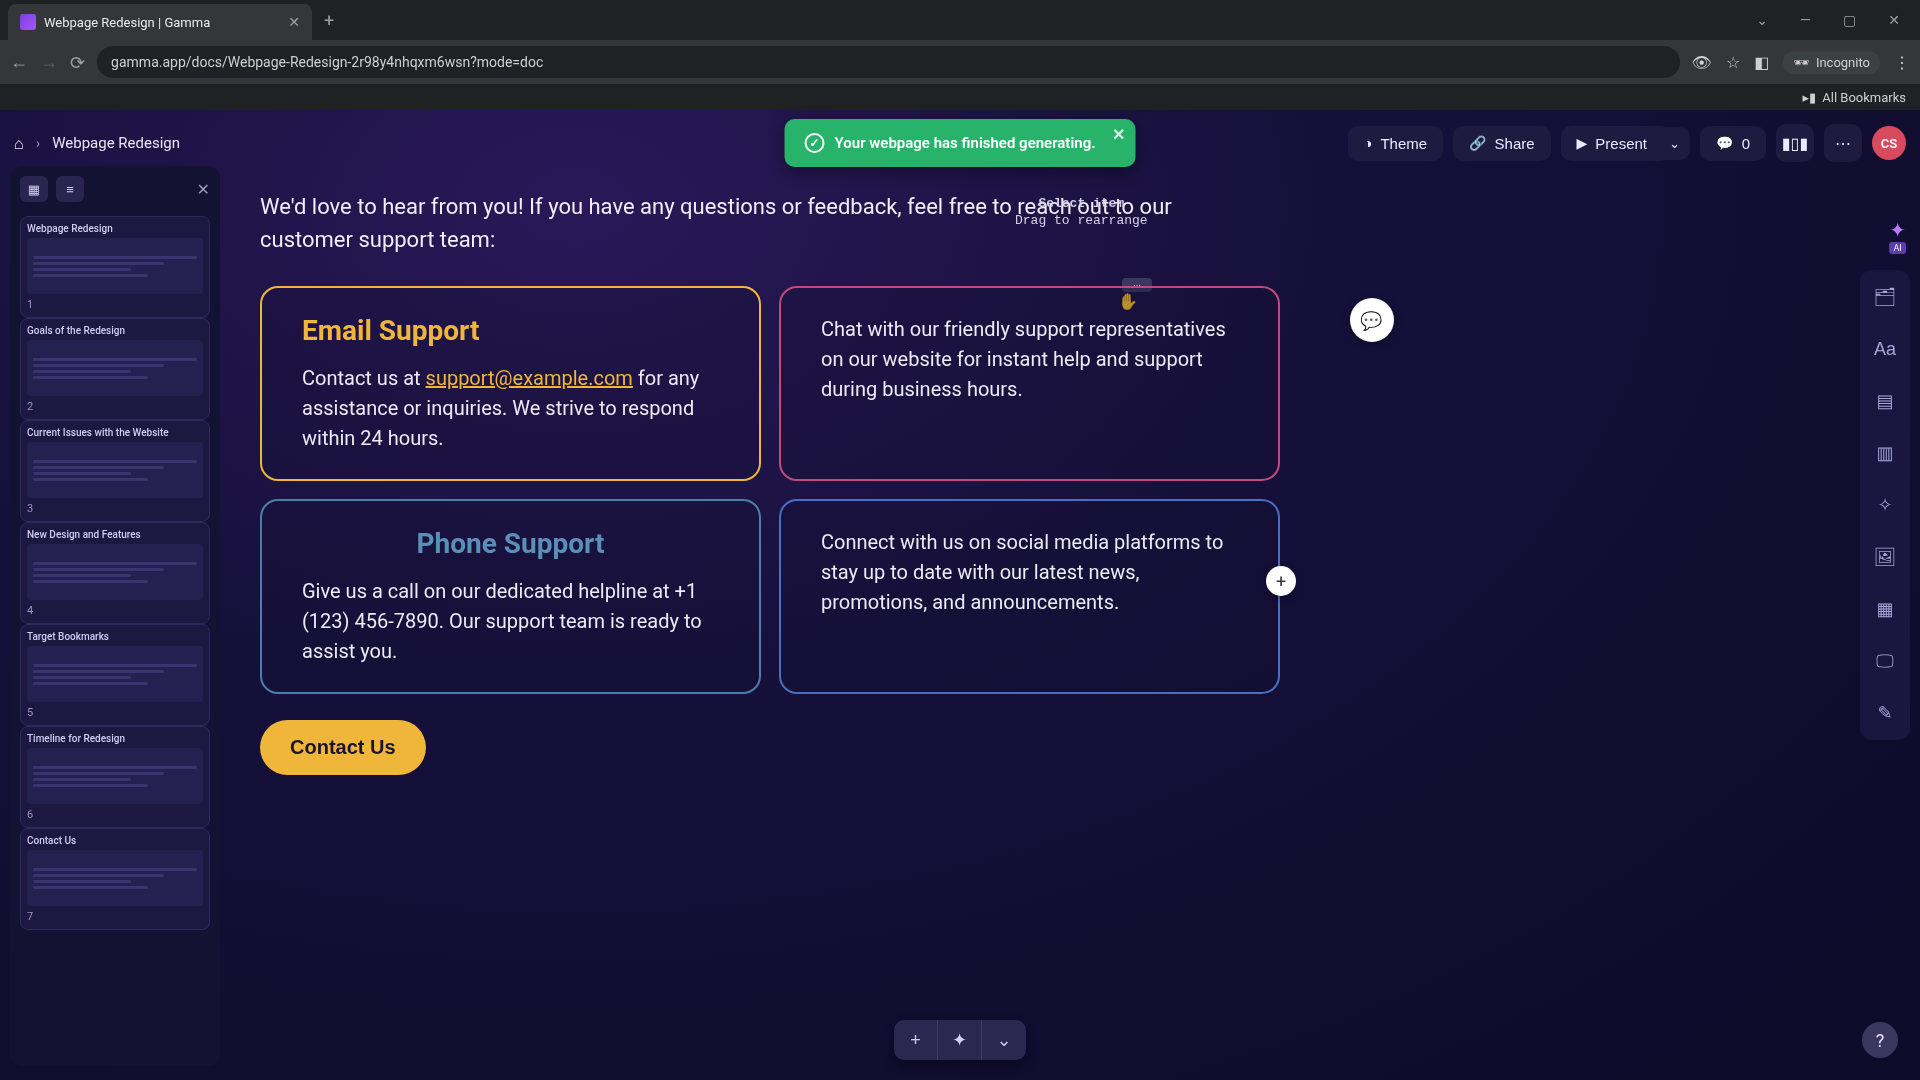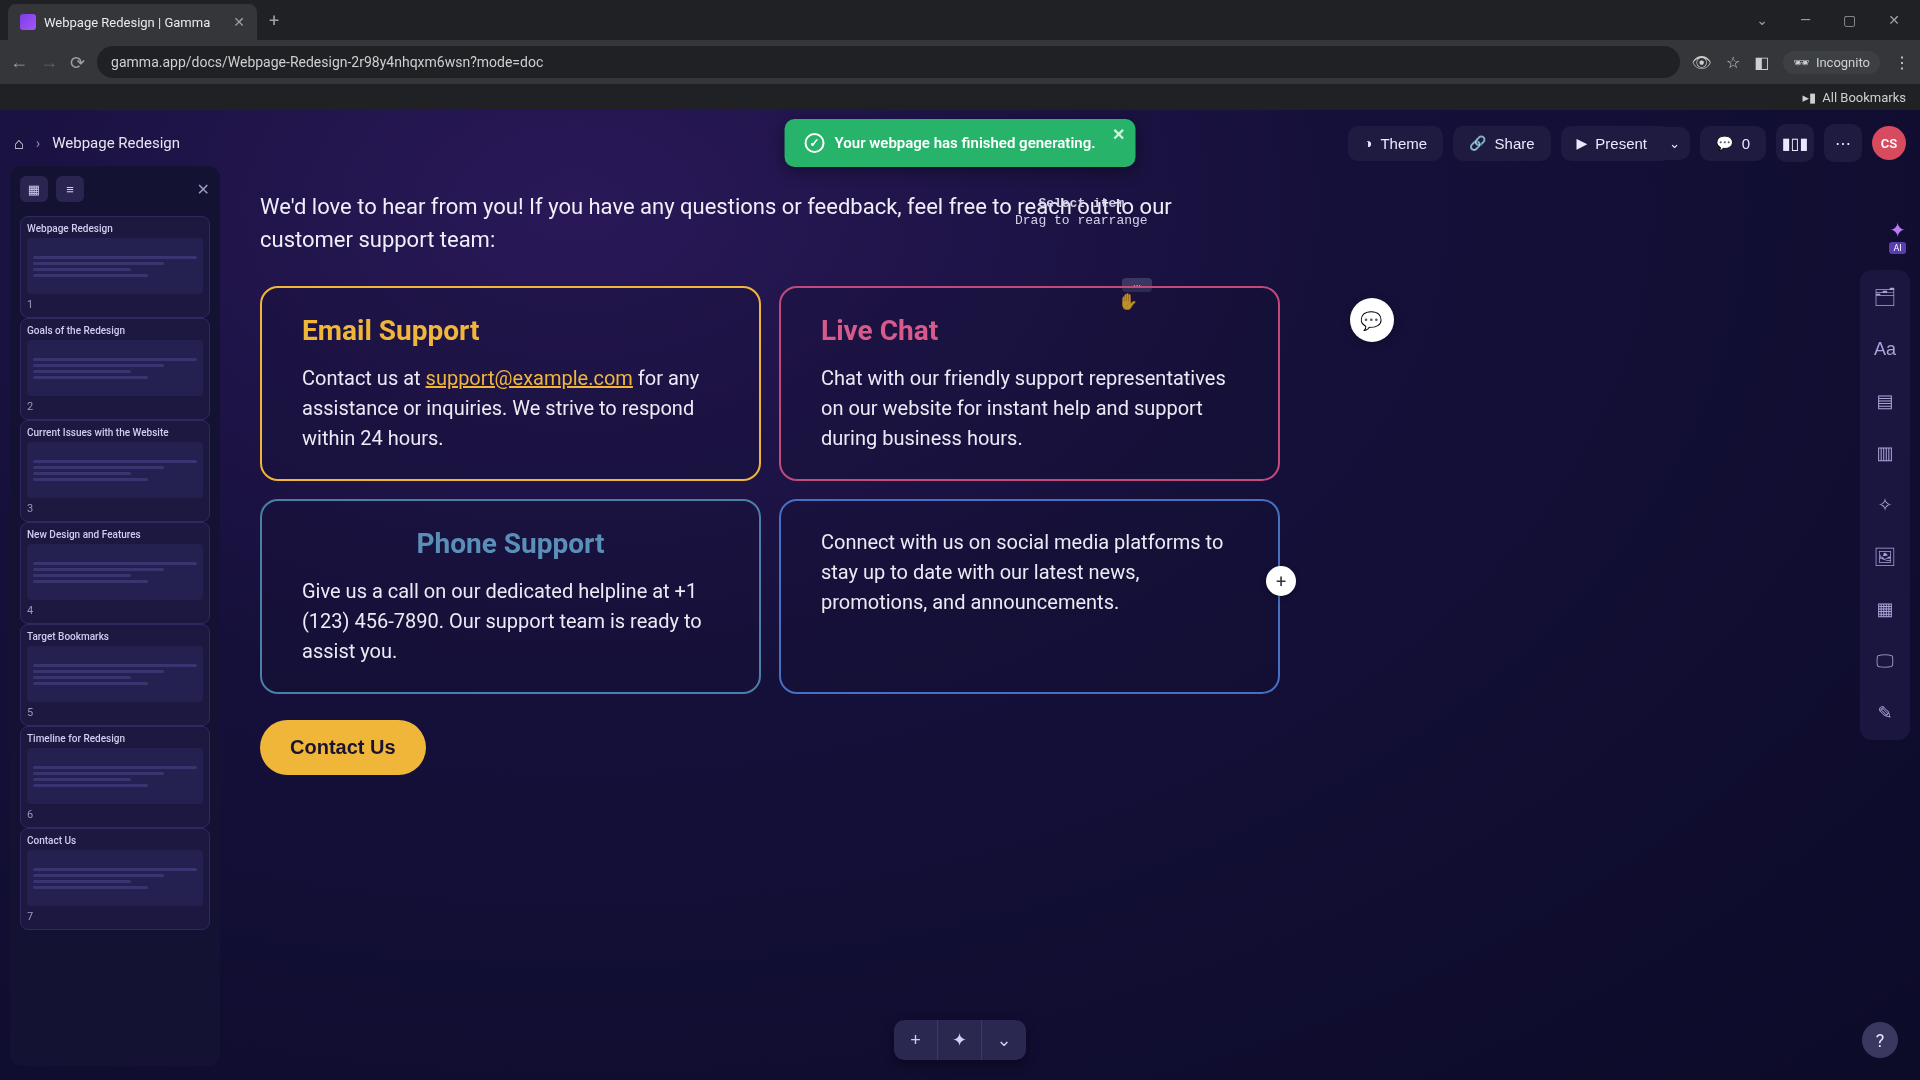--- a/index.html
+++ b/index.html
@@ -10,21 +10,21 @@
   height: 1080px;
   overflow: hidden;
 }
 
 .browser-chrome { background: #202124; }
 .tab-bar { display: flex; align-items: center; height: 40px; padding: 0 8px; gap: 0; }
 .tab {
   display: flex; align-items: center; gap: 8px;
   background: #35363a; color: #e8eaed;
   padding: 8px 12px; border-radius: 8px 8px 0 0;
-  font-size: 13px; width: 249px; height: 36px; margin-top: 4px;
+  font-size: 13px; width: 304px; height: 36px; margin-top: 4px;
 }
 .tab-favicon { width: 16px; height: 16px; background: linear-gradient(135deg,#7b3fe4,#a855f7); border-radius: 3px; }
 .tab-title { flex: 1; white-space: nowrap; overflow: hidden; text-overflow: ellipsis; }
 .tab-close { color: #9aa0a6; cursor: pointer; font-size: 14px; }
 .new-tab { color: #9aa0a6; font-size: 18px; padding: 0 12px; cursor: pointer; }
 .window-controls { margin-left: auto; display: flex; gap: 8px; align-items: center; color: #9aa0a6; }
 .window-controls span { padding: 6px 12px; cursor: pointer; font-size: 14px; }
 .nav-bar { display: flex; align-items: center; height: 44px; padding: 0 10px; gap: 12px; background: #35363a; }
 .nav-btn { color: #9aa0a6; cursor: pointer; font-size: 18px; display: flex; align-items: center; }
 .url-bar {
@@ -375,21 +375,20 @@
       <span class="cursor-hand" style="top:6px; left:858px;">✋</span>
 
       <div class="cards-grid">
         <div class="card c1">
           <h3>Email Support</h3>
           <p>
             <span>Contact us at </span><a href="#">support@example.com</a><span> for any assistance or inquiries. We strive to respond within 24 hours.</span>
           </p>
         </div>
         <div class="card c2">
-          <h3>Live Chat</h3>
           <p>Chat with our friendly support representatives on our website for instant help and support during business hours.</p>
         </div>
         <div class="card c3">
           <h3>Phone Support</h3>
           <p>Give us a call on our dedicated helpline at +1 (123) 456-7890. Our support team is ready to assist you.</p>
         </div>
         <div class="card c4">
           <p>Connect with us on social media platforms to stay up to date with our latest news, promotions, and announcements.</p>
         </div>
       </div>

